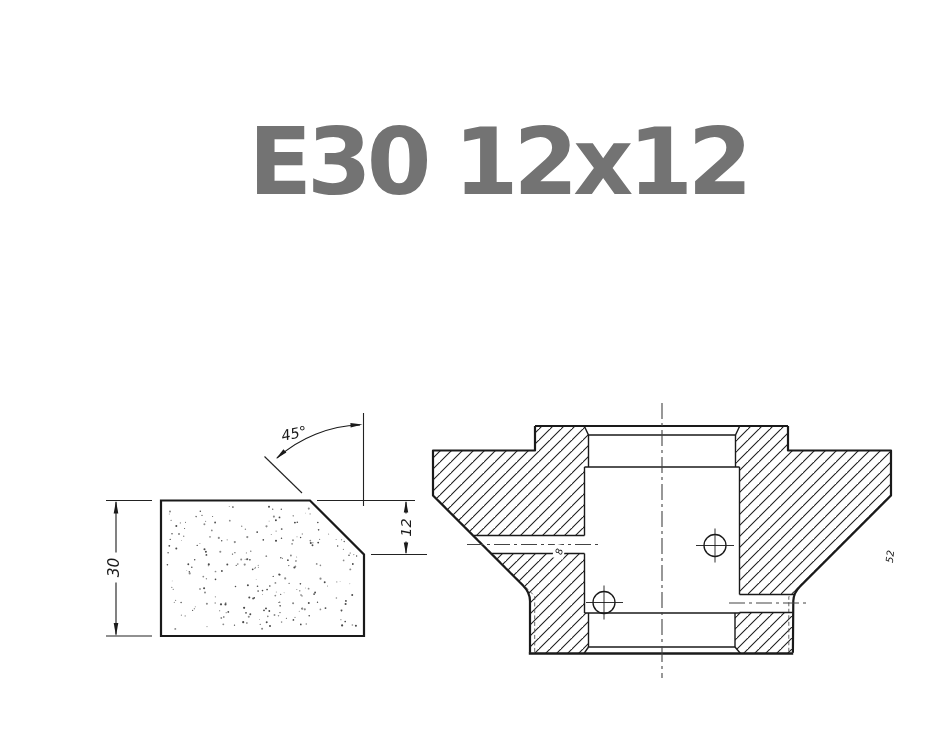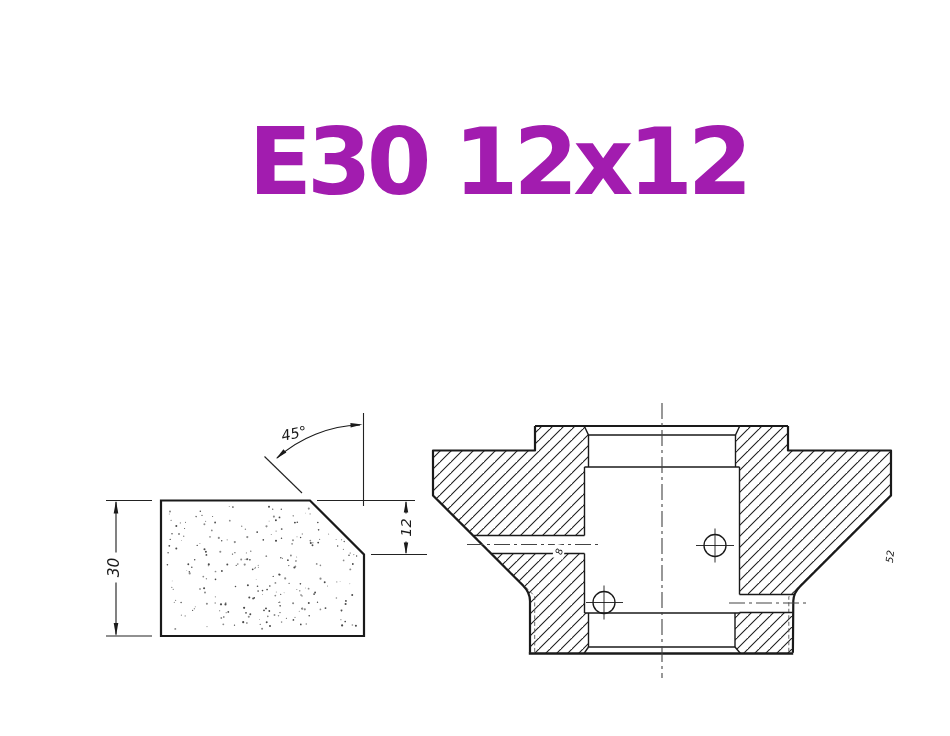--- a/index.html
+++ b/index.html
@@ -8,21 +8,21 @@
     font-family:"DejaVu Sans","Liberation Sans",sans-serif;overflow:hidden;
   }
   .title{
     position:absolute;top:54px;left:46px;right:0;
     text-align:center;
     font-family:"DejaVu Sans","Liberation Sans",sans-serif;
     font-weight:bold;
     font-size:93px;
     letter-spacing:-5px;
     line-height:1;
-    color:#a21caf;
+    color:#737373;
     white-space:nowrap;
   }
   svg.drawing{position:absolute;top:0;left:0;}
   text.dim{
     font-family:"DejaVu Sans","Liberation Sans",sans-serif;
     font-style:italic;
     fill:#1a1a1a;
   }
 </style>
 </head>

